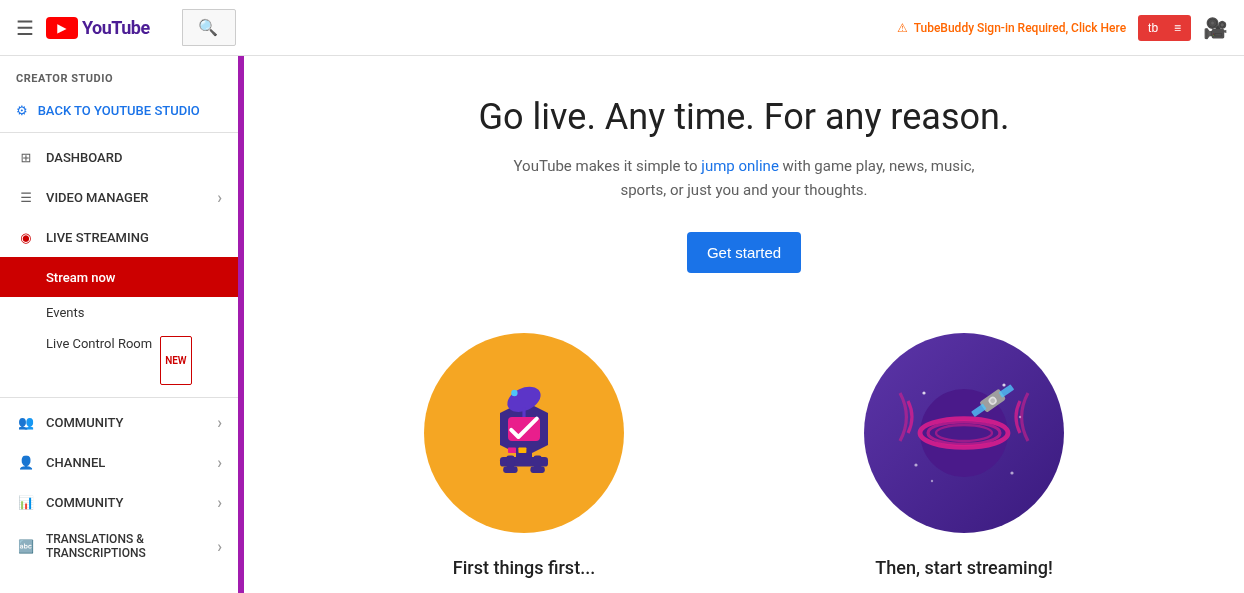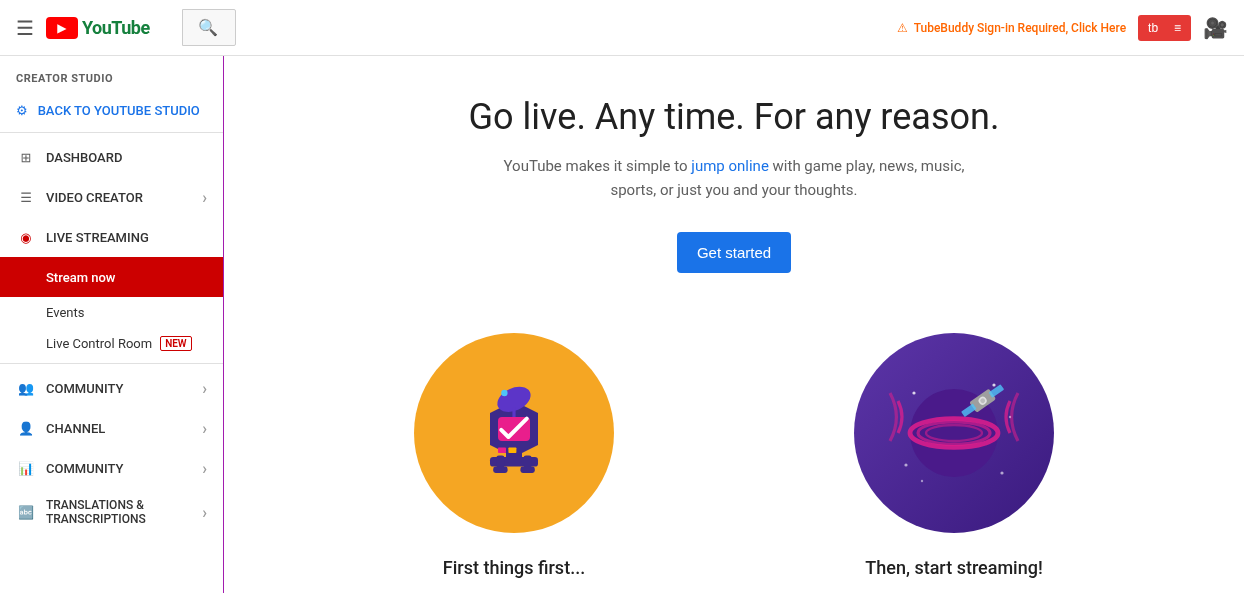--- a/index.html
+++ b/index.html
@@ -9,42 +9,42 @@
     .top-nav {
       display: flex; align-items: center; height: 56px;
       background: #fff; border-bottom: 1px solid #e0e0e0;
       padding: 0 16px; position: fixed; top: 0; left: 0; right: 0; z-index: 100;
     }
     .top-nav-left { display: flex; align-items: center; gap: 12px; }
     .hamburger { font-size: 20px; cursor: pointer; color: #555; }
     .yt-logo { display: flex; align-items: center; gap: 4px; }
     .yt-logo-icon { background: #ff0000; border-radius: 4px; width: 32px; height: 22px; display: flex; align-items: center; justify-content: center; }
     .yt-logo-icon::after { content: '▶'; color: #fff; font-size: 12px; }
-    .yt-logo-text { font-size: 18px; font-weight: bold; color: #15803d; letter-spacing: -0.5px; }
+    .yt-logo-text { font-size: 18px; font-weight: bold; color: #4c1d95; letter-spacing: -0.5px; }
     .search-bar { display: flex; align-items: center; margin-left: 20px; flex: 1; max-width: 600px; }
     .search-input { width: 100%; padding: 8px 12px; border: 1px solid #ccc; border-right: none; font-size: 14px; outline: none; border-radius: 2px 0 0 2px; }
     .search-btn { padding: 8px 16px; background: #f8f8f8; border: 1px solid #ccc; cursor: pointer; border-radius: 0 2px 2px 0; font-size: 16px; color: #555; }
     .top-nav-right { margin-left: auto; display: flex; align-items: center; gap: 12px; }
     .tudebuddy-alert { display: flex; align-items: center; gap: 6px; color: #ff6600; font-size: 12px; font-weight: 500; cursor: pointer; }
     .tudebuddy-btn { background: #e53935; color: #fff; border: none; border-radius: 3px; padding: 6px 10px; display: flex; align-items: center; gap: 16px; cursor: pointer; font-size: 12px; }
     .video-cam-btn { font-size: 20px; color: #555; cursor: pointer; }
 
     
     .layout { display: flex; margin-top: 56px; height: calc(100vh - 56px); }
 
     
-    .sidebar { width: 224px; background: #fff; border-right: 1px solid #a21caf; overflow-y: auto; flex-shrink: 0; }
+    .sidebar { width: 244px; background: #fff; border-right: 6px solid #a21caf; overflow-y: auto; flex-shrink: 0; }
     .sidebar-section-title { padding: 16px 16px 8px; font-size: 11px; font-weight: 700; color: #606060; letter-spacing: 0.5px; }
     .sidebar-item { display: flex; align-items: center; padding: 10px 16px; cursor: pointer; gap: 10px; color: #333; font-size: 13px; font-weight: 500; }
     .sidebar-item.active { background: #cc0000; color: #fff; justify-content: space-between; }
     .sidebar-item .icon { width: 20px; height: 20px; display: flex; align-items: center; justify-content: center; flex-shrink: 0; }
     .sidebar-item .label { flex: 1; }
     .sidebar-item .arrow { font-size: 16px; color: #999; }
     .sidebar-sub-item { padding: 8px 16px 8px 46px; cursor: pointer; color: #333; font-size: 13px; }
-    .new-badge { border: 1px solid #cc0000; color: #cc0000; font-size: 10px; padding: 1px 4px; border-radius: 2px; font-weight: 600; margin-left: 8px; }
+    .new-badge { border: 1px solid #cc0000; color: #cc0000; font-size: 10px; padding: 18px 4px; border-radius: 2px; font-weight: 600; margin-left: 8px; }
     .sidebar-divider { height: 1px; background: #e0e0e0; margin: 4px 0; }
     .back-item { display: flex; align-items: center; padding: 10px 16px; cursor: pointer; gap: 10px; color: #1a73e8; font-size: 13px; font-weight: 500; }
 
     
     .main { flex: 1; overflow-y: auto; background: #fff; }
     .main-content { padding: 40px 80px; text-align: center; max-width: 1000px; margin: 0 auto; }
     .hero-title { font-size: 36px; font-weight: 400; color: #212121; margin-bottom: 16px; }
     .hero-subtitle { font-size: 15px; color: #606060; line-height: 1.6; margin-bottom: 30px; }
     .hero-subtitle a { color: #1a73e8; text-decoration: none; }
     .get-started-btn { background: #1a73e8; color: #fff; border: none; padding: 12px 20px; font-size: 15px; border-radius: 4px; cursor: pointer; font-weight: 500; margin-bottom: 50px; }
@@ -103,21 +103,21 @@
 
     <div class="sidebar-divider"></div>
 
     <div class="sidebar-item">
       <span class="icon icon-gray">⊞</span>
       <span class="label">DASHBOARD</span>
     </div>
 
     <div class="sidebar-item">
       <span class="icon icon-gray">☰</span>
-      <span class="label">VIDEO CREATOR</span>
+      <span class="label">VIDEO MANAGER</span>
       <span class="arrow">›</span>
     </div>
 
     <div class="sidebar-item">
       <span class="icon" style="color:#cc0000;">◉</span>
       <span class="label">LIVE STREAMING</span>
     </div>
 
     <div class="sidebar-item active">
       <span class="icon"> </span>

